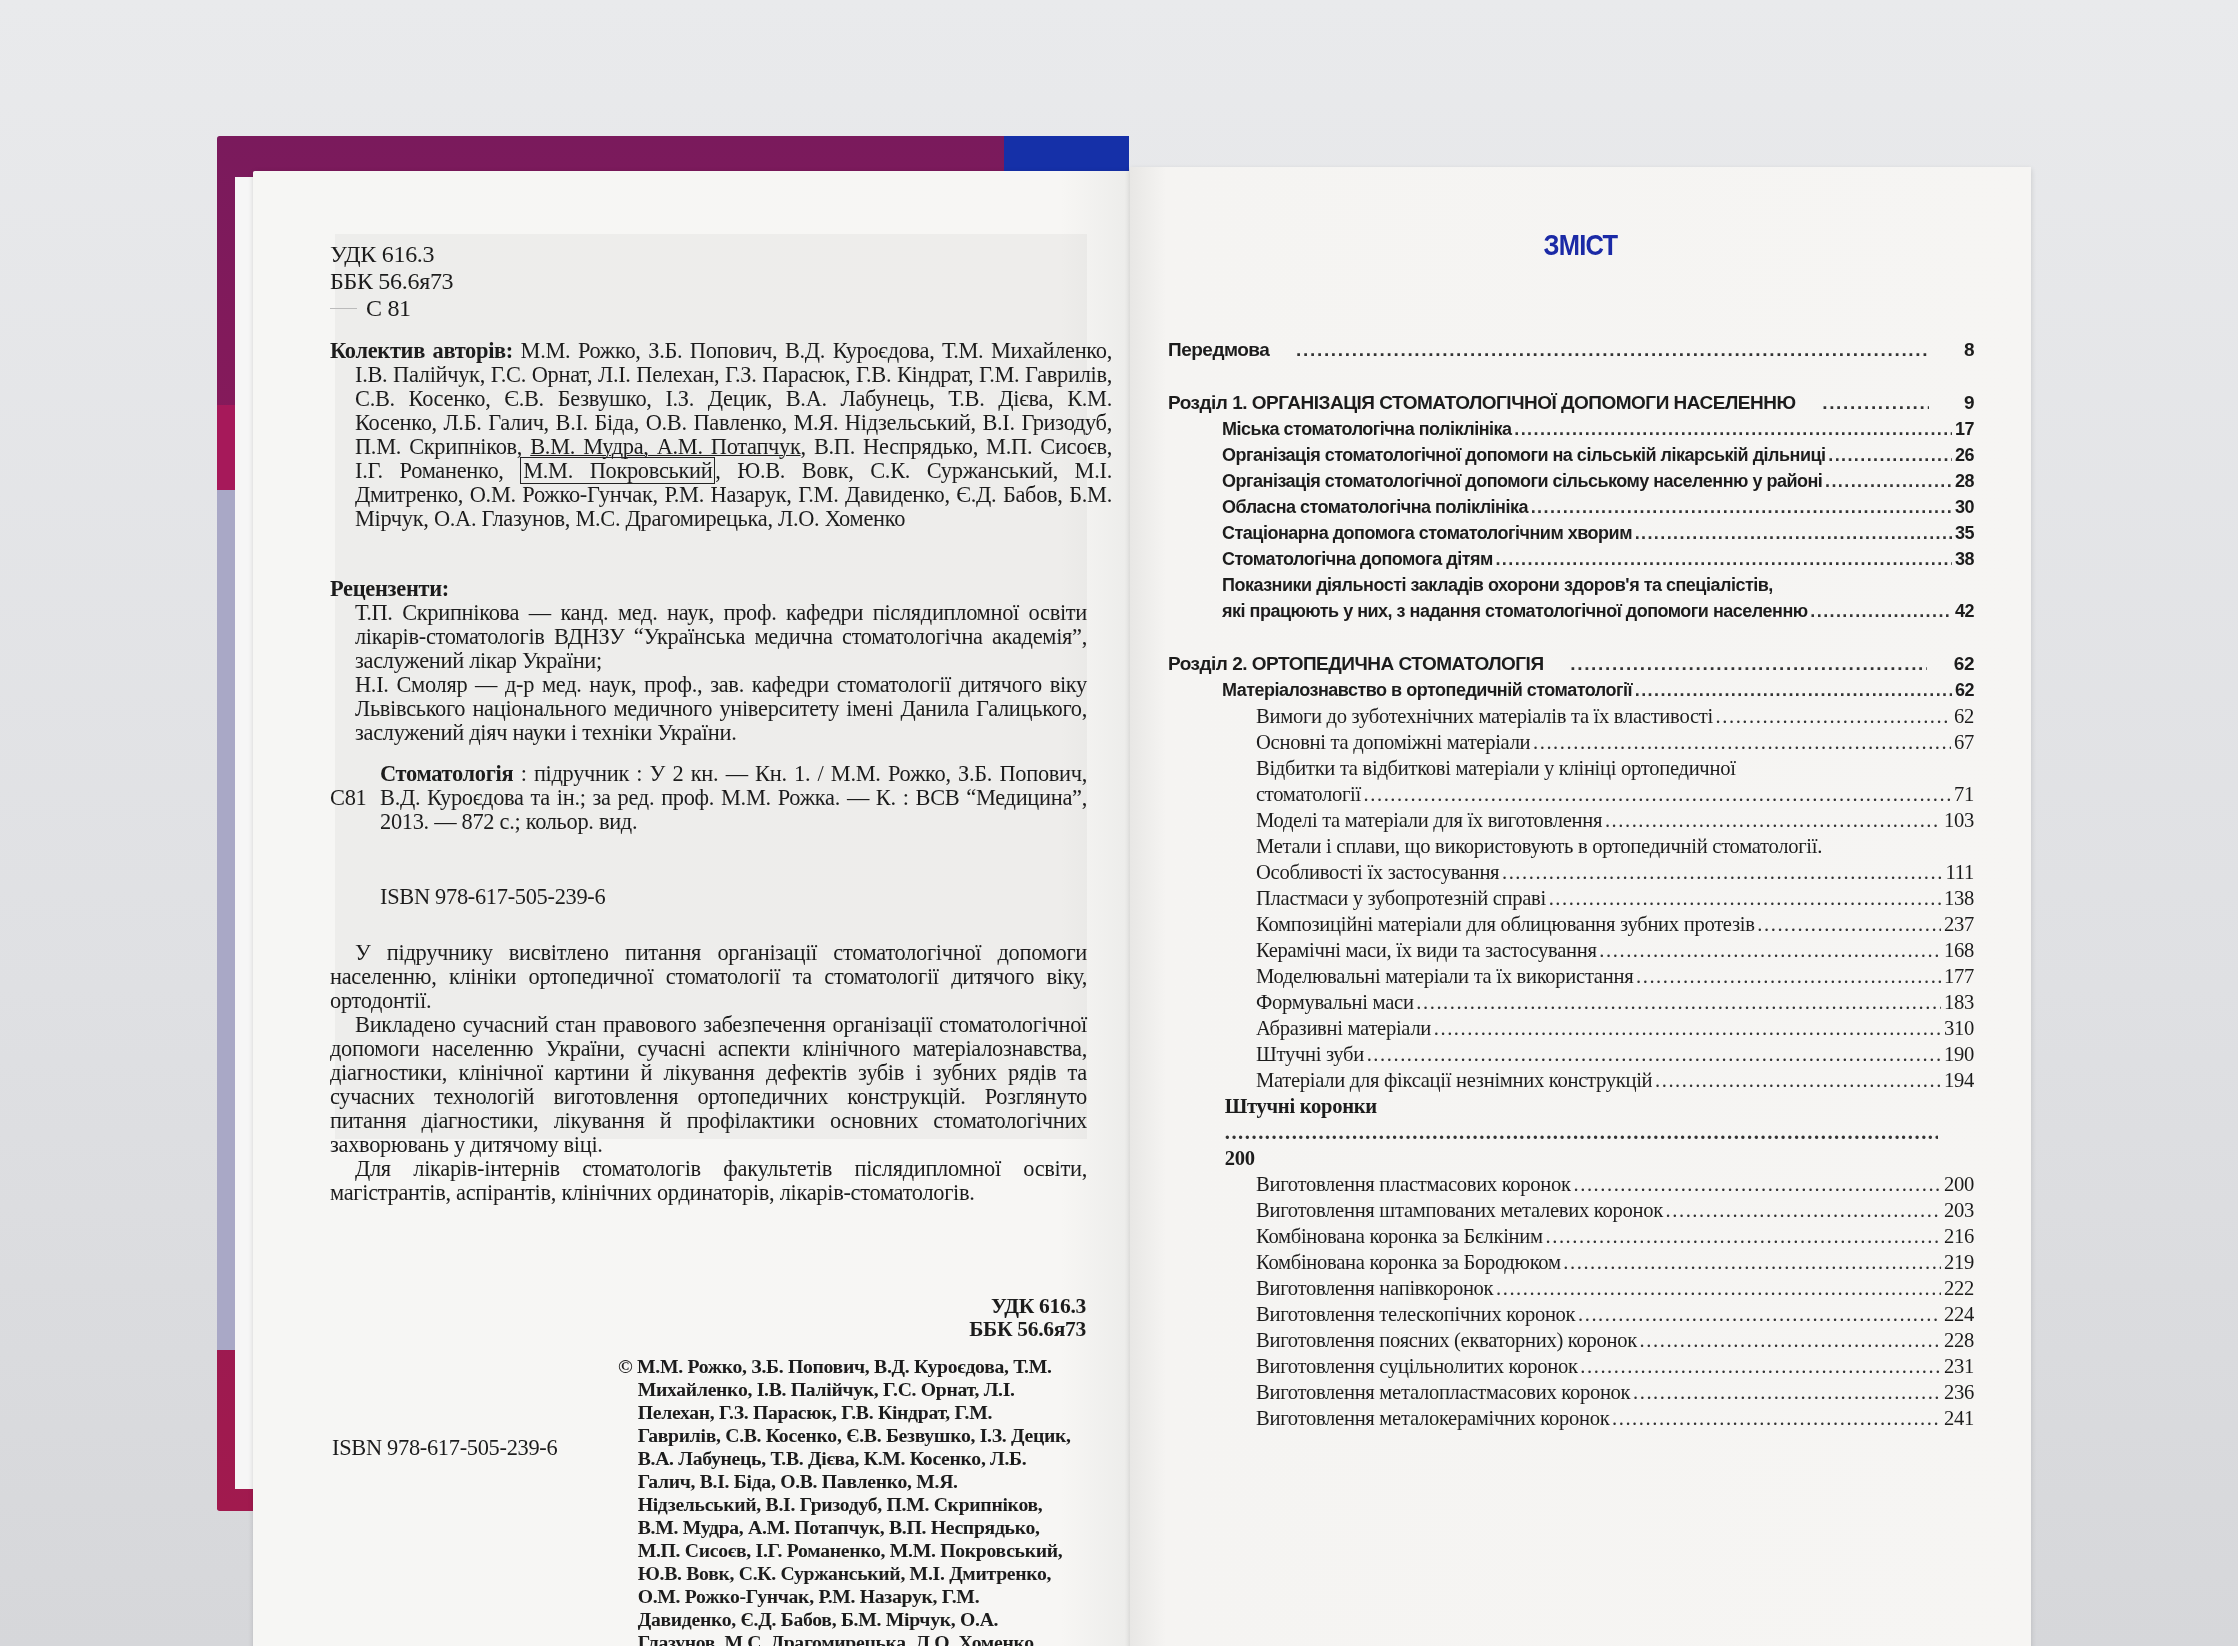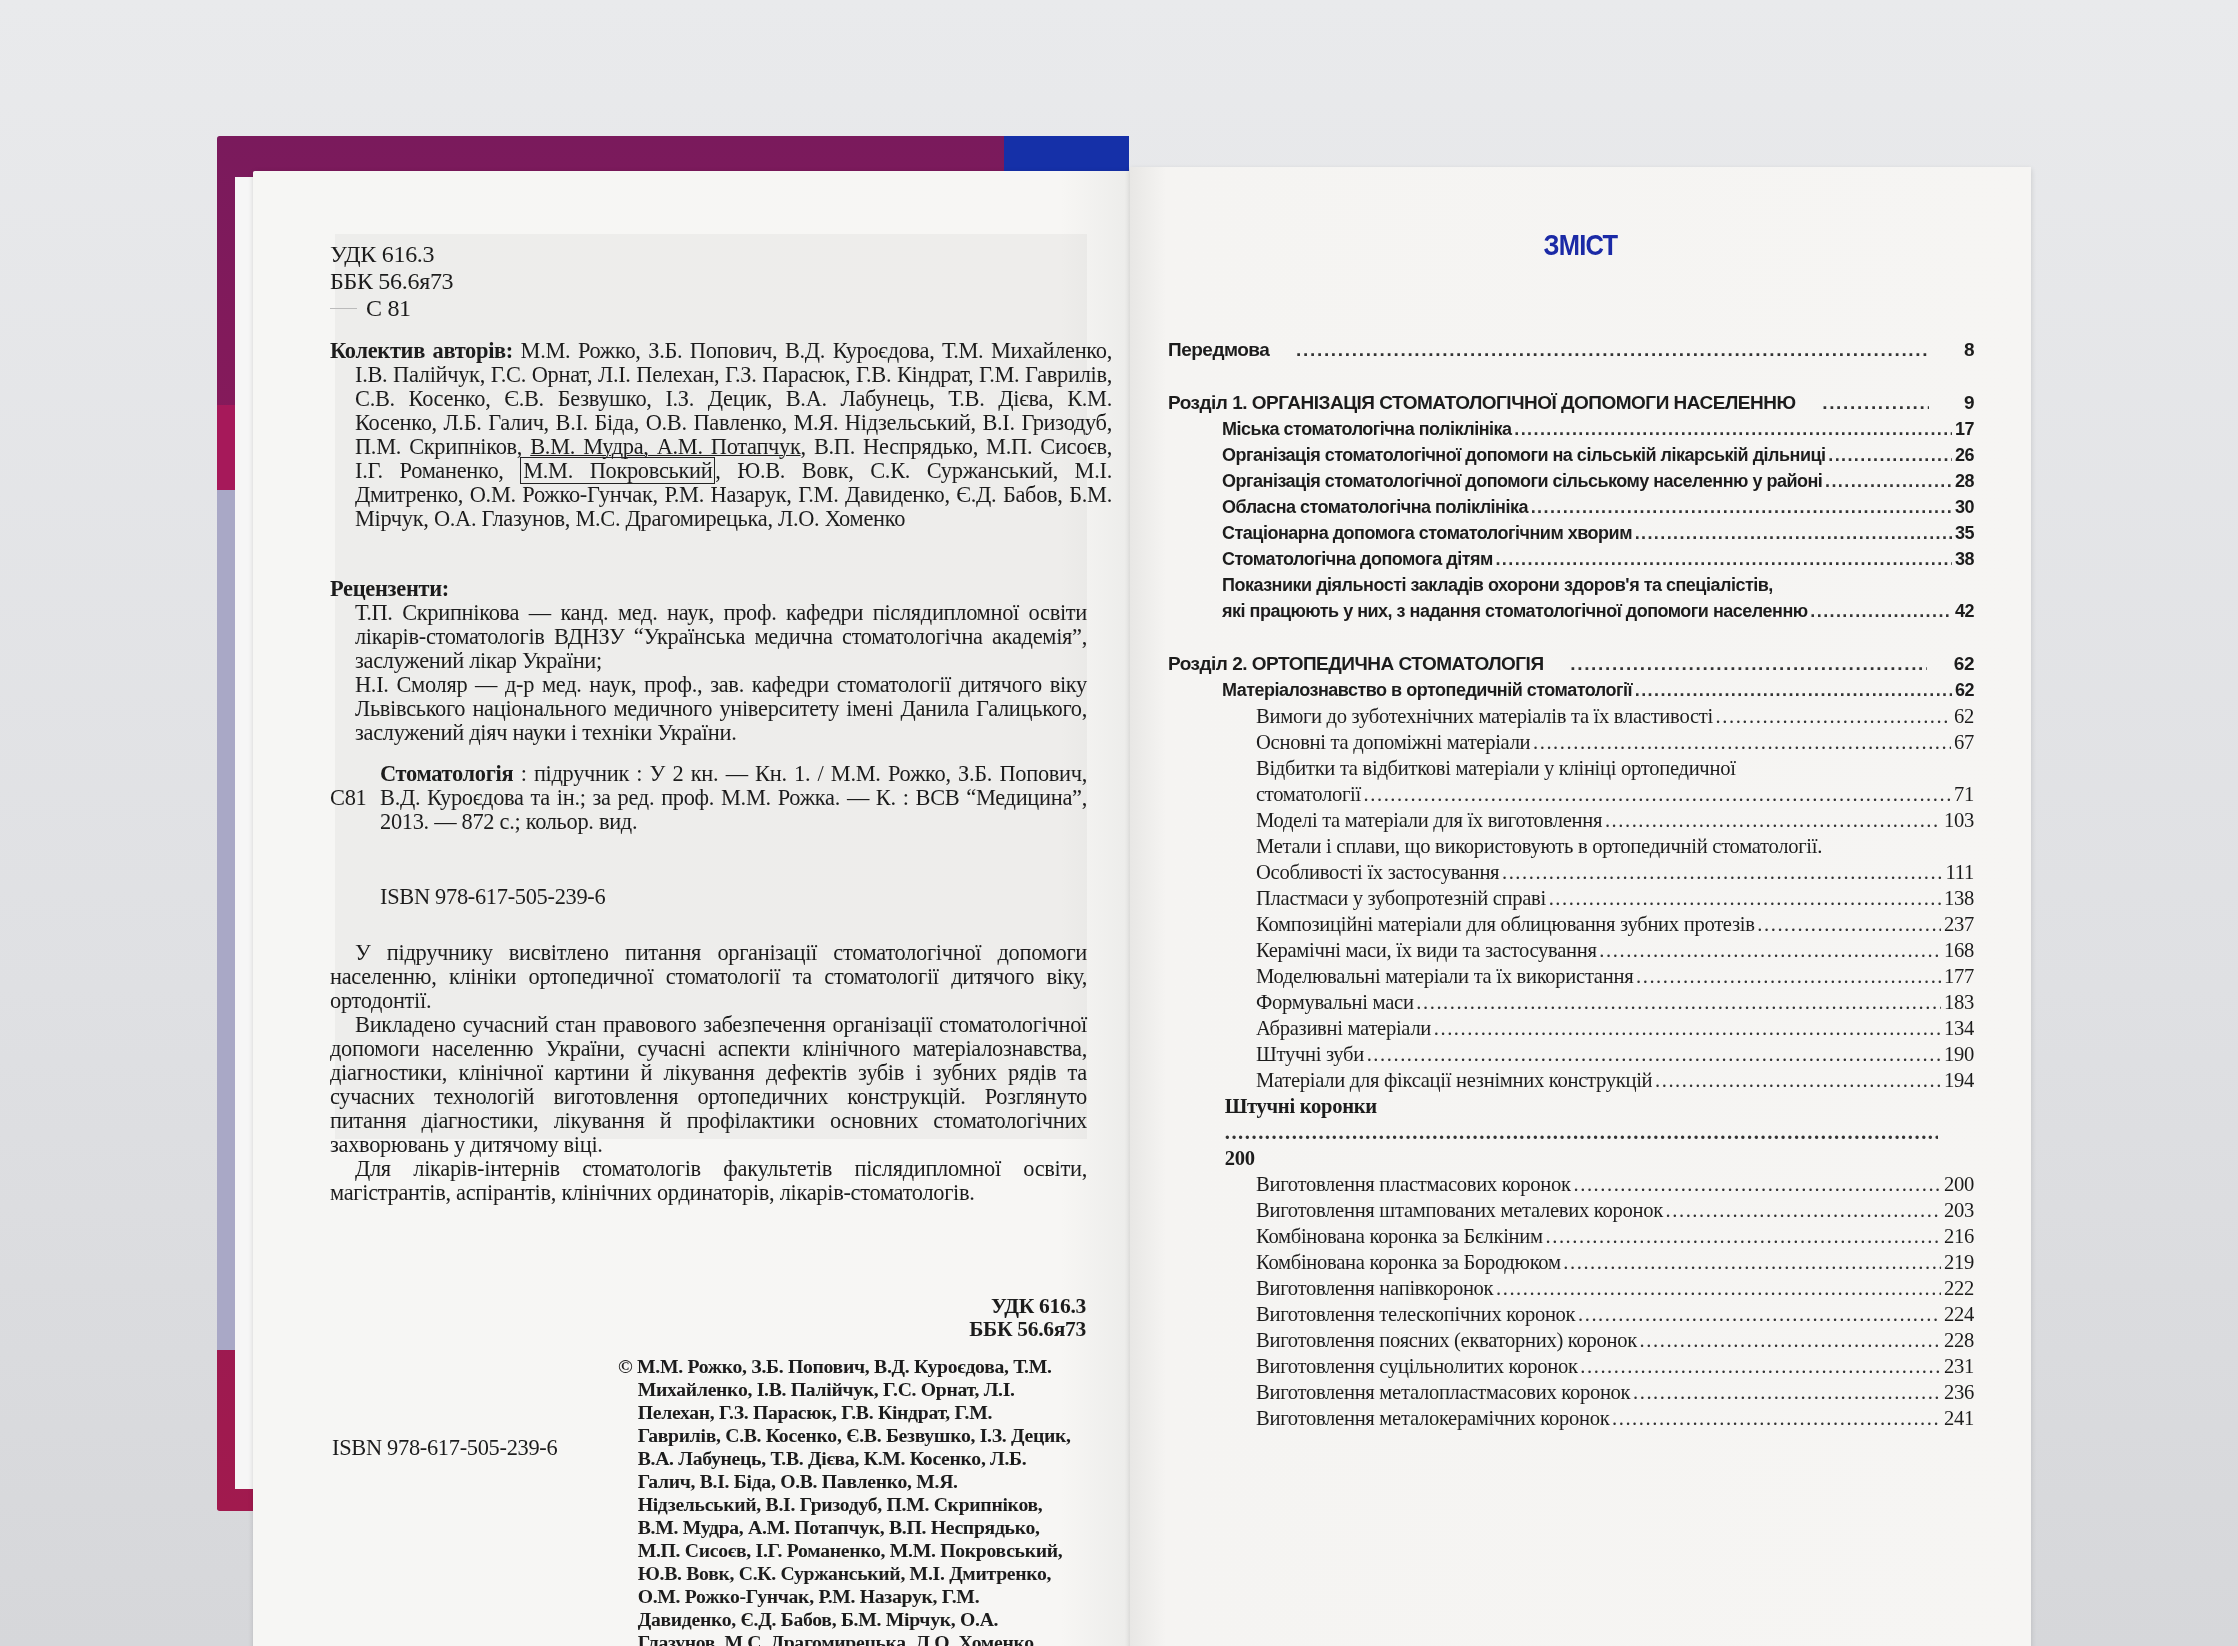--- a/index.html
+++ b/index.html
@@ -239,21 +239,21 @@
         <span class="p">177</span>
       </div>
     <div class="toc-row lvl2">
         <span class="t">Формувальні маси</span>
         <span class="dots"></span>
         <span class="p">183</span>
       </div>
     <div class="toc-row lvl2">
         <span class="t">Абразивні матеріали</span>
         <span class="dots"></span>
-        <span class="p">134</span>
+        <span class="p">310</span>
       </div>
     <div class="toc-row lvl2">
         <span class="t">Штучні зуби</span>
         <span class="dots"></span>
         <span class="p">190</span>
       </div>
     <div class="toc-row lvl2">
         <span class="t">Матеріали для фіксації незнімних конструкцій</span>
         <span class="dots"></span>
         <span class="p">194</span>

